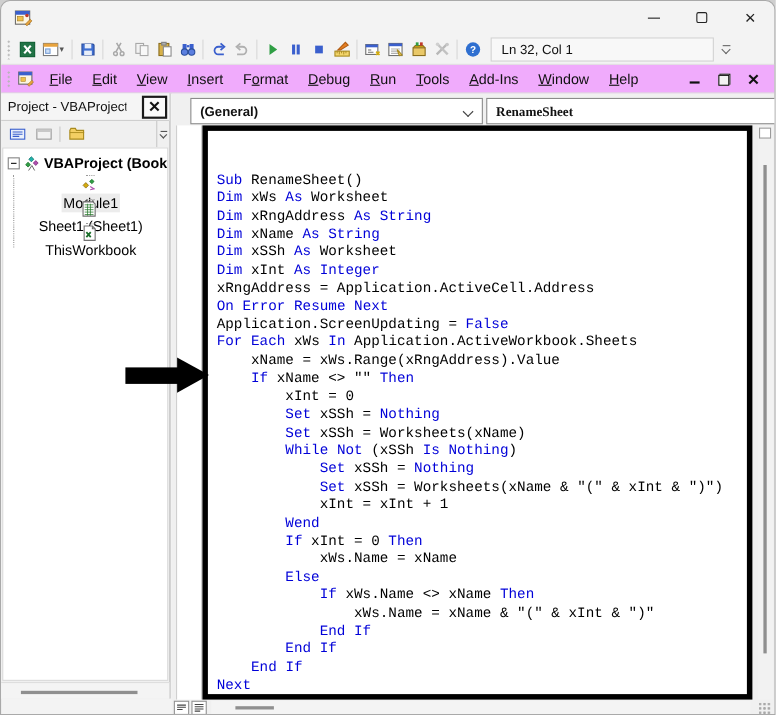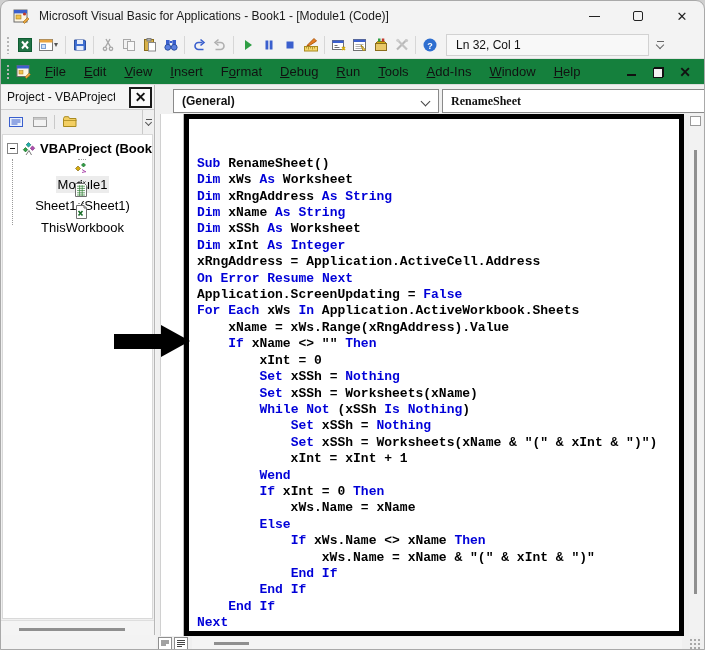--- a/index.html
+++ b/index.html
@@ -35,21 +35,21 @@
   .pos-box { margin-left:6px; width:203px; height:22px; border:1px solid #d2d2d2; background:#f8f8f8;
     display:flex; align-items:center; padding-left:9px; font-size:12px; color:#111; }
   .tb-overflow { margin-left:4px; width:14px; height:22px; display:flex; flex-direction:column;
     align-items:center; justify-content:center; gap:2px; }
   .tb-overflow .bar { width:7px; height:1.5px; background:#666; }
   .tb-overflow .chev { width:6px; height:6px; border-right:1.5px solid #666; border-bottom:1.5px solid #666;
     transform:rotate(45deg); margin-top:-2px; }
 
   
   .menubar { position:absolute; left:0; top:58px; width:100%; height:26px;
-    display:flex; align-items:center; padding-left:5px; border-bottom:1px solid #dcdcdc; background:#15803d; }
+    display:flex; align-items:center; padding-left:5px; border-bottom:1px solid #dcdcdc; background:#f0abfc; }
   .menubar .grip { height:16px; }
   .menu-icon { width:16px; height:15px; margin:0 4px 0 2px; }
   .menu-item { font-size:13px; color:#111; padding:3px 9px; white-space:nowrap; }
   .menu-item u { text-decoration:underline; }
   .mdi-controls { position:absolute; right:10px; top:0; height:26px; display:flex; align-items:center; gap:9px; }
   .mdi-btn { width:18px; height:18px; display:flex; align-items:center; justify-content:center; }
   .g-mdimin { width:9px; height:2px; background:#111; display:block; margin-top:6px; }
   .g-restore { position:relative; width:11px; height:11px; display:block; }
   .g-restore::before { content:''; position:absolute; right:0; top:0; width:8px; height:8px; border:1.4px solid #111; background:#f3f3f3; }
   .g-restore::after  { content:''; position:absolute; left:0; bottom:0; width:8px; height:8px; border:1.4px solid #111; background:#f3f3f3; }
@@ -91,21 +91,21 @@
   .code-region { position:absolute; left:155px; top:84px; right:0; bottom:0; background:#f0f0f0; }
   .combo { position:absolute; top:4px; height:24px; background:#fff; border:1px solid #8a8a8a;
     display:flex; align-items:center; padding-left:8px; font-size:12px; font-weight:600; color:#111; }
   .combo-general { left:17px; width:266px;align-items:center; }
   .combo-proc { left:286px; width:296px;font-family:Liberation Serif, serif; }
   .combo .chev { position:absolute; right:9px; top:8px; width:7px; height:7px;
     border-right:1.4px solid #444; border-bottom:1.4px solid #444; transform:rotate(45deg); }
   .code-margin { position:absolute; left:4px; top:29px; width:24px; height:522px; background:#fff; border-left:1px solid #d0d0d0; border-right:1px solid #bdbdbd; }
   .code-pane { position:absolute; left:28px; top:29px; width:500px; height:522px;
     background:#fff; border:5px solid #000; padding:4px 0 0 8px; overflow:hidden;
-    font-family:"Liberation Mono", monospace; font-size:13px; line-height:16.4px; white-space:pre; color:#000;font-weight:bold; }
+    font-family:"Liberation Mono", monospace; font-size:13px; line-height:16.4px; white-space:pre; color:#000; }
   .code-line .kw { color:var(--kw, #0000d8); }
   .code-vscroll { position:absolute; left:533px; top:29px; width:14px; height:522px; background:#f2f2f2; }
   .code-vscroll .topbox { position:absolute; left:1px; top:2px; width:11px; height:10px; background:#fff; border:1px solid #9a9a9a; }
   .code-vscroll .thumb { position:absolute; left:5px; top:36px; width:3px; height:444px; background:#8f8f8f; }
   .code-bottom { position:absolute; left:0; right:0; top:551px; height:16px; }
   .split-btn { position:absolute; top:1px; width:14px; height:13px; background:#fff; border:1px solid #8f8f8f;
     display:flex; align-items:center; justify-content:center; }
   .split-btn svg { width:10px; height:9px; }
   .split-proc { left:2px; }
   .split-full { left:18px; }
@@ -126,21 +126,20 @@
 <div id="window">
 
   <div class="titlebar">
     <svg class="app-icon" viewBox="0 0 17 16">
       <rect x="1" y="2" width="13" height="12" fill="#fdf6e3" stroke="#6b6b6b"></rect>
       <rect x="1" y="2" width="13" height="3.4" fill="#3a5fcd"></rect>
       <rect x="3" y="7" width="5" height="4" fill="#f0c24b" stroke="#a97d1e" stroke-width="0.6"></rect>
       <path d="M10 14 L14.5 9.5 L16 11 L11.5 15.5 Z" fill="#e8a33d" stroke="#9c6b14" stroke-width="0.6"></path>
       <circle cx="11.5" cy="6" r="1.6" fill="#c0392b"></circle>
     </svg>
-    <span class="title-text">Microsoft Visual Basic for Applications - Book1 - [Module1 (Code)]</span>
     <div class="win-controls">
       <div class="win-btn">
           <span class="glyph-min"></span>
         </div>
       <div class="win-btn">
           <span class="glyph-max"></span>
         </div>
       <div class="win-btn">
           <span class="glyph-close">✕</span>
         </div>

